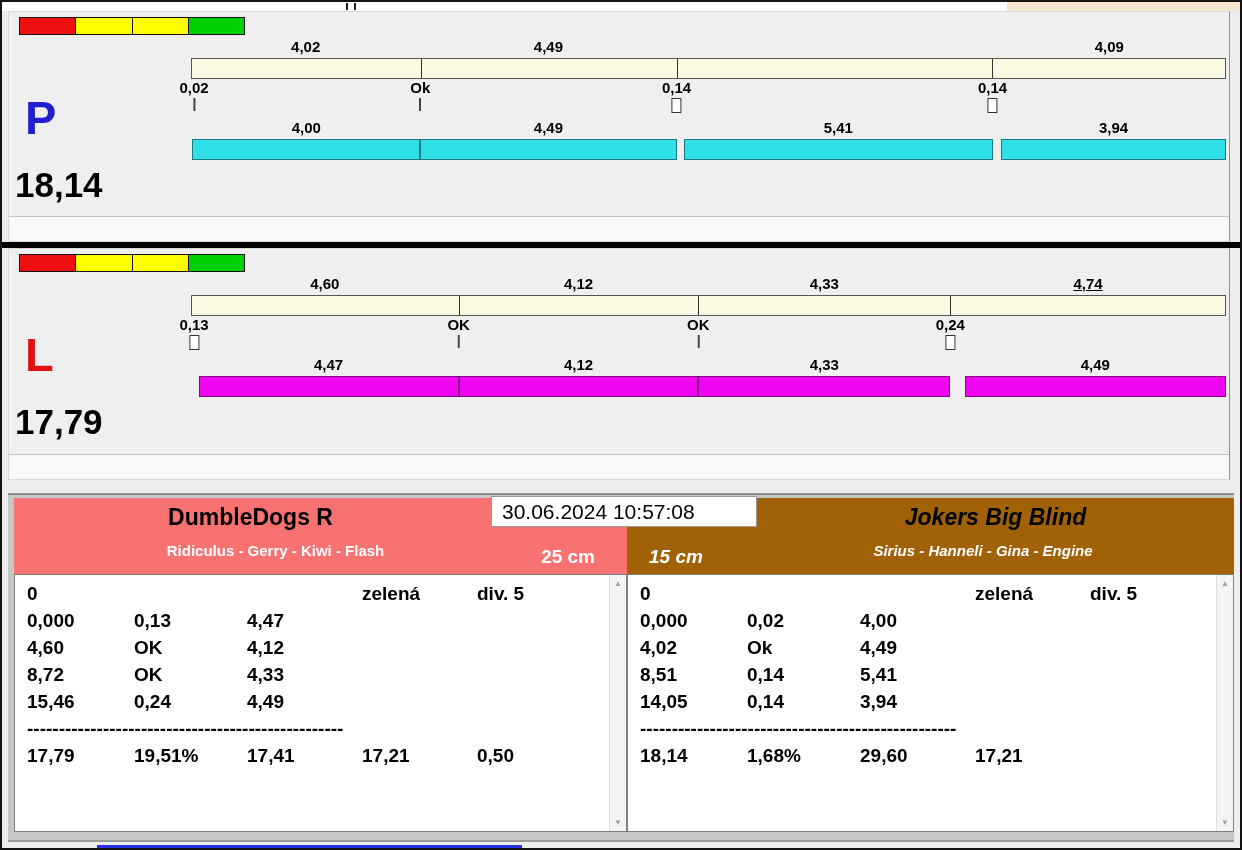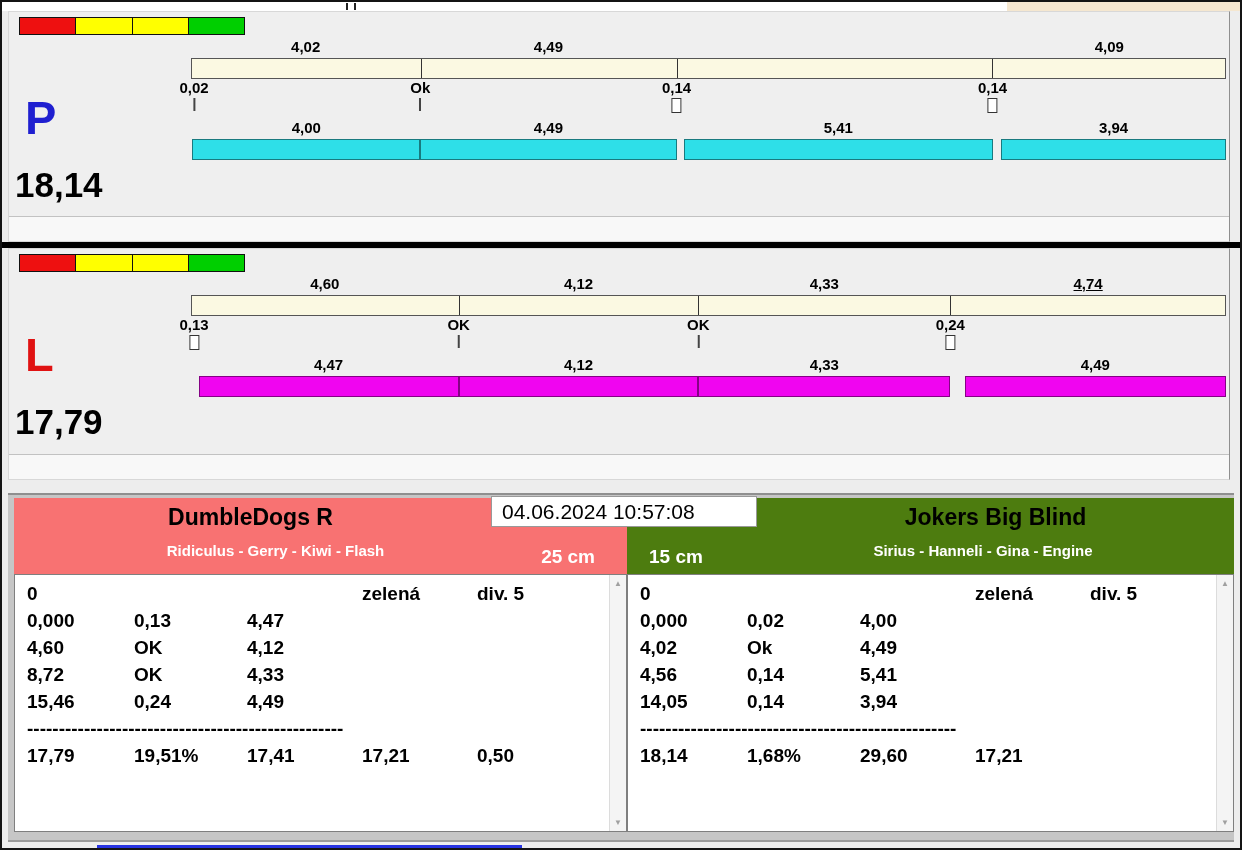--- a/index.html
+++ b/index.html
@@ -249,21 +249,21 @@
           <span class="cell">0,50</span>
         </div>
         <div class="scrollbar">
           <div class="sb-up">▲</div>
           <div class="sb-down">▼</div>
         </div>
       </div>
     </div>
 
     <div class="team right">
-      <div class="team-header" style="background: #4d7c0f;">
+      <div class="team-header" style="background: #a16207; font-style: italic;">
         <div class="team-title">Jokers Big Blind</div>
         <div class="team-members">Sirius - Hanneli - Gina - Engine</div>
         <div class="team-height">15 cm</div>
       </div>
       <div class="team-log">
         <div>
             <div class="log-row">
               <span class="cell">0</span>
               <span class="cell"></span>
               <span class="cell"></span>
@@ -278,21 +278,21 @@
               <span class="cell"></span>
             </div>
             <div class="log-row">
               <span class="cell">4,02</span>
               <span class="cell">Ok</span>
               <span class="cell">4,49</span>
               <span class="cell"></span>
               <span class="cell"></span>
             </div>
             <div class="log-row">
-              <span class="cell">4,56</span>
+              <span class="cell">8,51</span>
               <span class="cell">0,14</span>
               <span class="cell">5,41</span>
               <span class="cell"></span>
               <span class="cell"></span>
             </div>
             <div class="log-row">
               <span class="cell">14,05</span>
               <span class="cell">0,14</span>
               <span class="cell">3,94</span>
               <span class="cell"></span>
@@ -307,18 +307,18 @@
           <span class="cell">17,21</span>
           <span class="cell"></span>
         </div>
         <div class="scrollbar">
           <div class="sb-up">▲</div>
           <div class="sb-down">▼</div>
         </div>
       </div>
     </div>
 
-    <div class="datetime">04.06.2024 10:57:08</div>
+    <div class="datetime">30.06.2024 10:57:08</div>
   </div>
 
   <div class="bottom-accent"></div>
 
 </div>
 
 </body></html>

